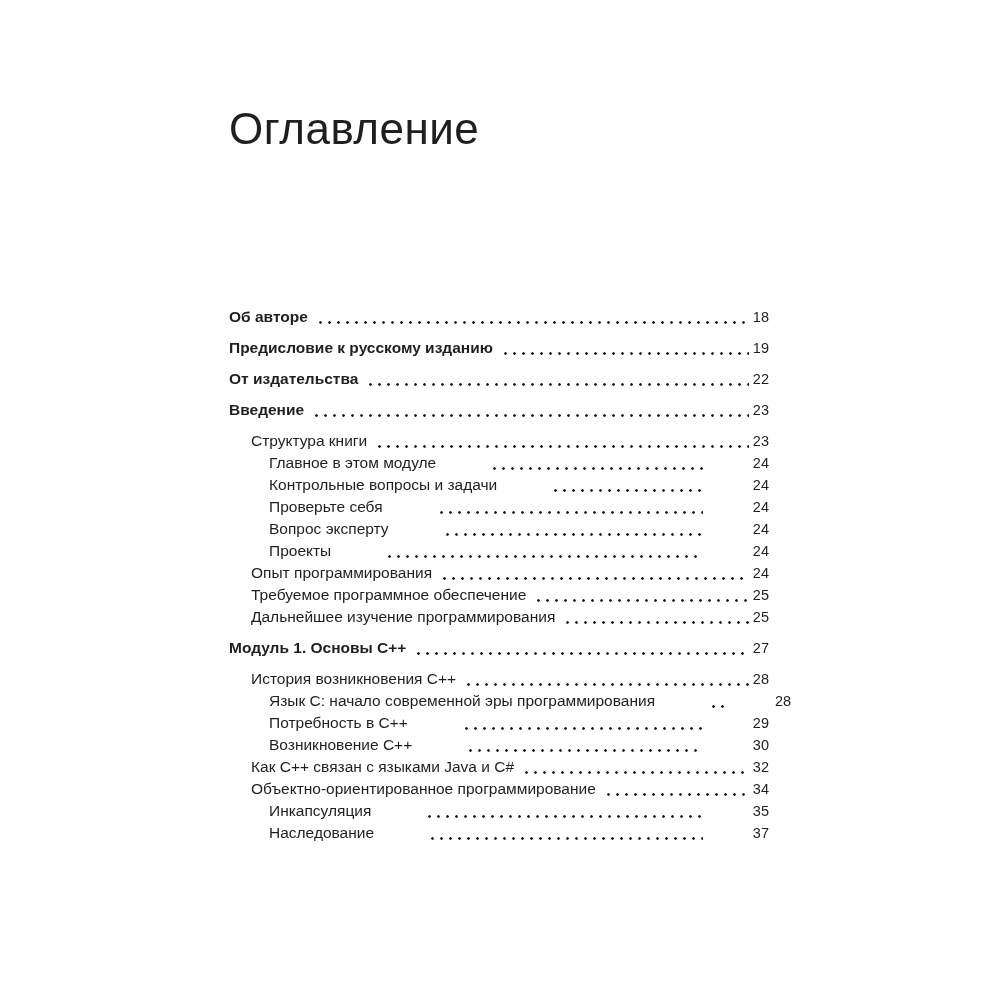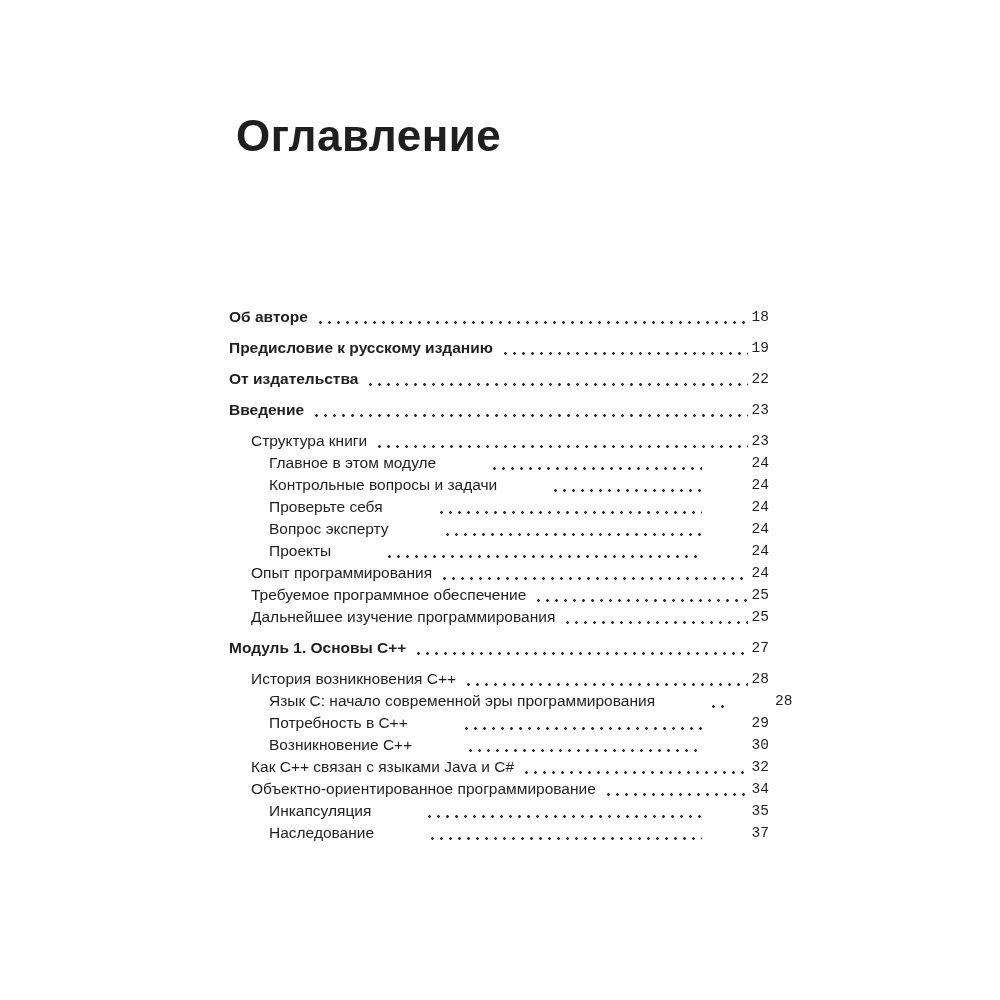--- a/index.html
+++ b/index.html
@@ -13,23 +13,23 @@
     height: 1000px;
     background: var(--page-bg, #ffffff);
     font-family: "Liberation Sans", sans-serif;
     color: var(--text-color, #1f1f1f);
     overflow: hidden;
   }
   .title {
     position: absolute;
     left: 228px;
     top: 106px;
-    margin: 8px;
+    margin: 1px;
     font-size: 44px;
-    font-weight: 700;
+    font-weight: 400;
     letter-spacing: 0.5px;
     line-height: 1;
     color: var(--text-color, #1f1f1f);
   }
   .toc {
     position: absolute;
     left: 229px;
     top: 297px;
     width: 540px;
   }
@@ -53,21 +53,21 @@
     flex: 1;
     align-self: stretch;
     min-width: 18px;
     margin: 0 4px 0 6px;
     background-image: radial-gradient(circle, var(--dot-color, #2a2a2a) 1.25px, transparent 1.5px);
     background-size: 9px 5px;
     background-repeat: repeat-x;
     background-position: 2px calc(100% - 3.5px);
   }
   .page-num {
-    font-family: Liberation Mono, monospace;
+    font-family: Liberation Sans, sans-serif;
     font-size: 14.5px;
     font-weight: 400;
     white-space: nowrap;
   }
 </style>
 </head>
 <body>
 
 <div class="page">
   <h1 class="title">Оглавление</h1>

